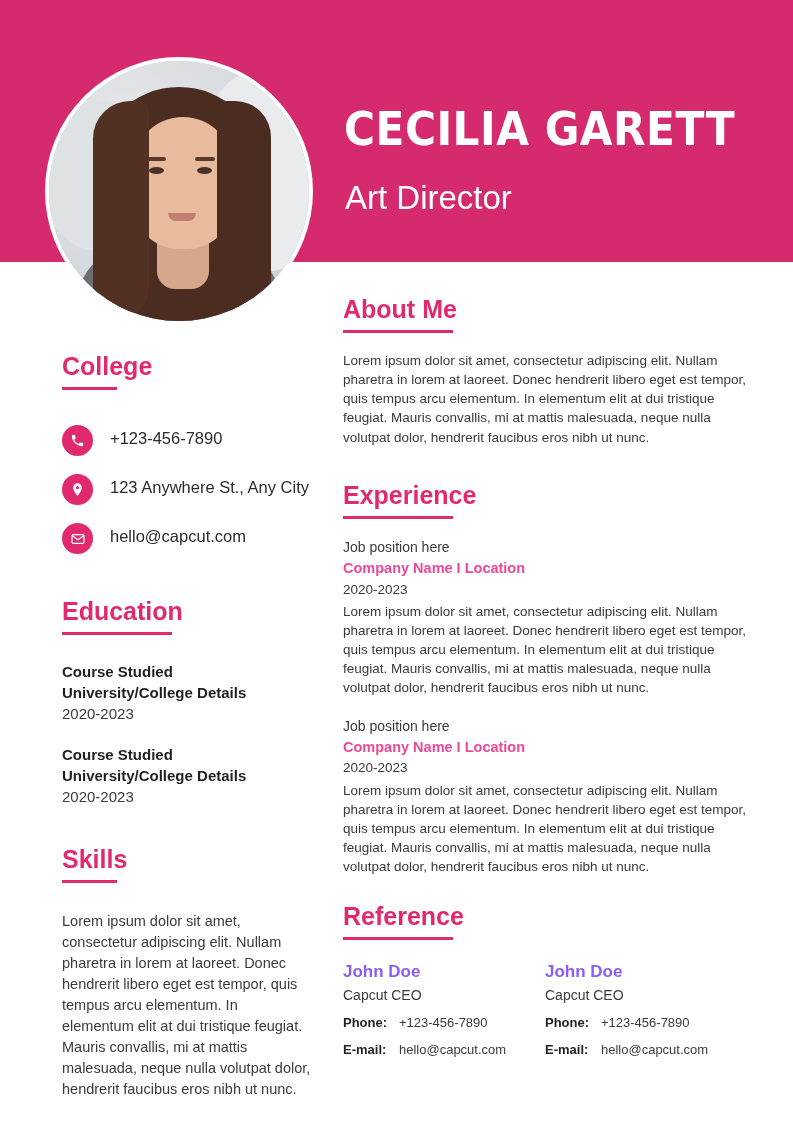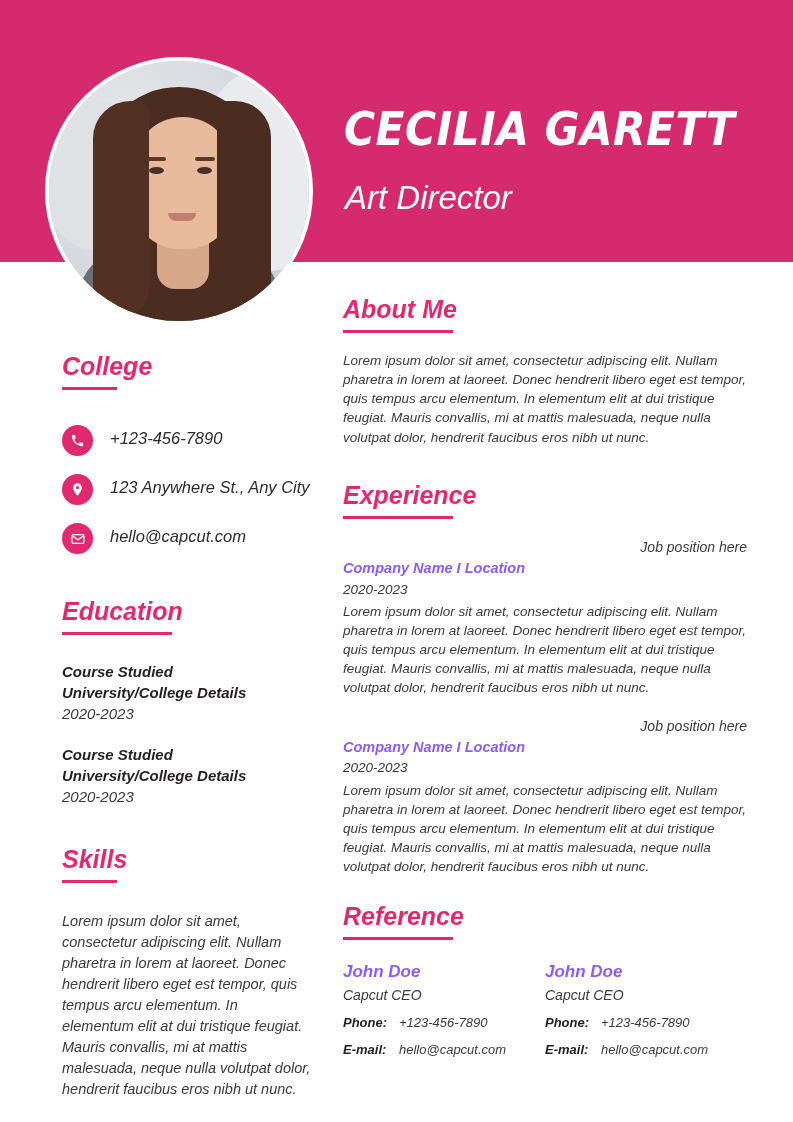--- a/index.html
+++ b/index.html
@@ -6,21 +6,20 @@
   html, body {
     width: 793px; height: 1122px;
     background: #ffffff;
     font-family: "Liberation Sans", sans-serif;
   }
   .page {
     position: relative;
     width: 793px; height: 1122px;
     background: #ffffff;
     overflow: hidden;
-    font-style: italic;
   }
 
   
   .header {
     position: absolute;
     left: 0; top: 0;
     width: 793px; height: 262px;
     background: #d62a6e;
   }
   .header-name {
@@ -217,26 +216,25 @@
     line-height: 1.42;
     color: #3a3a3a;
   }
   .about-text { margin-top: 18px; }
 
   .exp-item { margin-top: 18px; }
   .exp-pos {
     font-size: 14px;
     color: #3a3a3a;
     line-height: 1.5;
-    text-align: right;
   }
   .exp-company {
     font-size: 14.5px;
     font-weight: bold;
-    color: #8b5cf6;
+    color: #ec4899;
     line-height: 1.5;
   }
   .exp-years {
     font-size: 13.5px;
     color: #3a3a3a;
     line-height: 1.5;
   }
   .exp-desc { margin-top: 2px; }
 
   .ref-grid {

